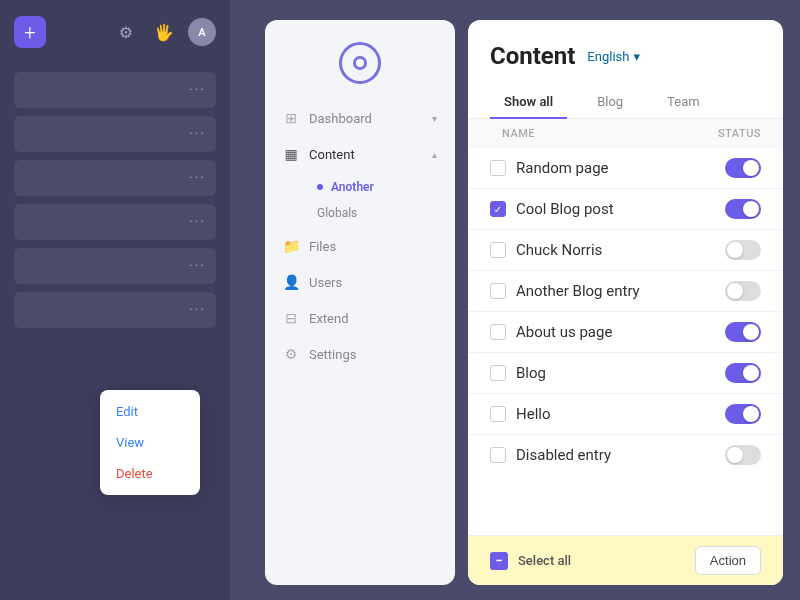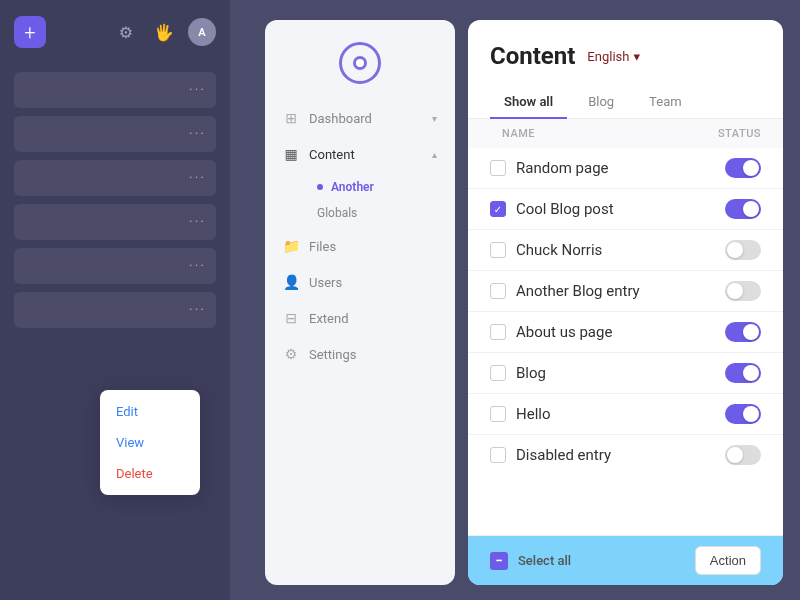--- a/index.html
+++ b/index.html
@@ -209,28 +209,28 @@
     .main-title {
       font-size: 24px;
       font-weight: 700;
       color: #222;
     }
 
     .lang-selector {
       display: flex;
       align-items: center;
       gap: 4px;
-      color: #7f1d1d;
+      color: #0369a1;
       font-size: 13px;
       cursor: pointer;
     }
 
     .tabs {
       display: flex;
-      gap: 7px;
+      gap: 16px;
       padding: 0 22px;
       margin-top: 16px;
       border-bottom: 1px solid #eee;
     }
 
     .tab {
       padding: 8px 14px;
       font-size: 13px;
       color: #888;
       cursor: pointer;
@@ -322,21 +322,21 @@
 
     .toggle.on .toggle-knob { left: 18px; }
     .toggle.off .toggle-knob { left: 2px; }
 
     
     .bottom-bar {
       position: absolute;
       bottom: 0;
       left: 0;
       right: 0;
-      background: #7dd3fc;
+      background: #fef9c3;
       padding: 10px 22px;
       display: flex;
       align-items: center;
       gap: 10px;
       border-top: 1px solid #eee;
     }
 
     .select-all-checkbox {
       width: 18px;
       height: 18px;

